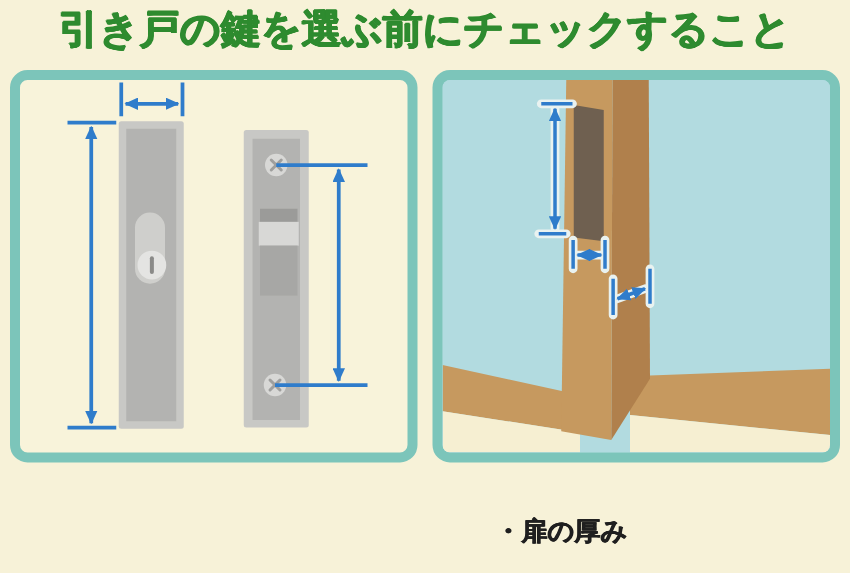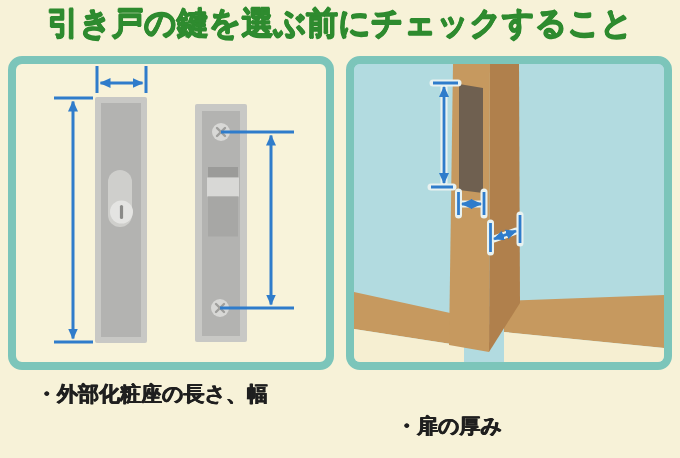--- a/index.html
+++ b/index.html
@@ -163,19 +163,18 @@
 
       <g>
         <line class="blue-line-thin" x1="136.5" y1="159" x2="136.5" y2="188"></line>
         <line class="blue-line-thin" x1="166" y1="151" x2="166" y2="179"></line>
         <line class="blue-line-thin" x1="140" y1="175" x2="162" y2="167" marker-start="url(#ahR)" marker-end="url(#ahR)"></line>
       </g>
     </svg>
   </div>
 
   <ul class="caption left">
-    <li>・外部化粧座の長さ、幅</li>
   </ul>
   <ul class="caption right">
     <li>・扉の厚み</li>
   </ul>
 
 </div>
 
 </body></html>

